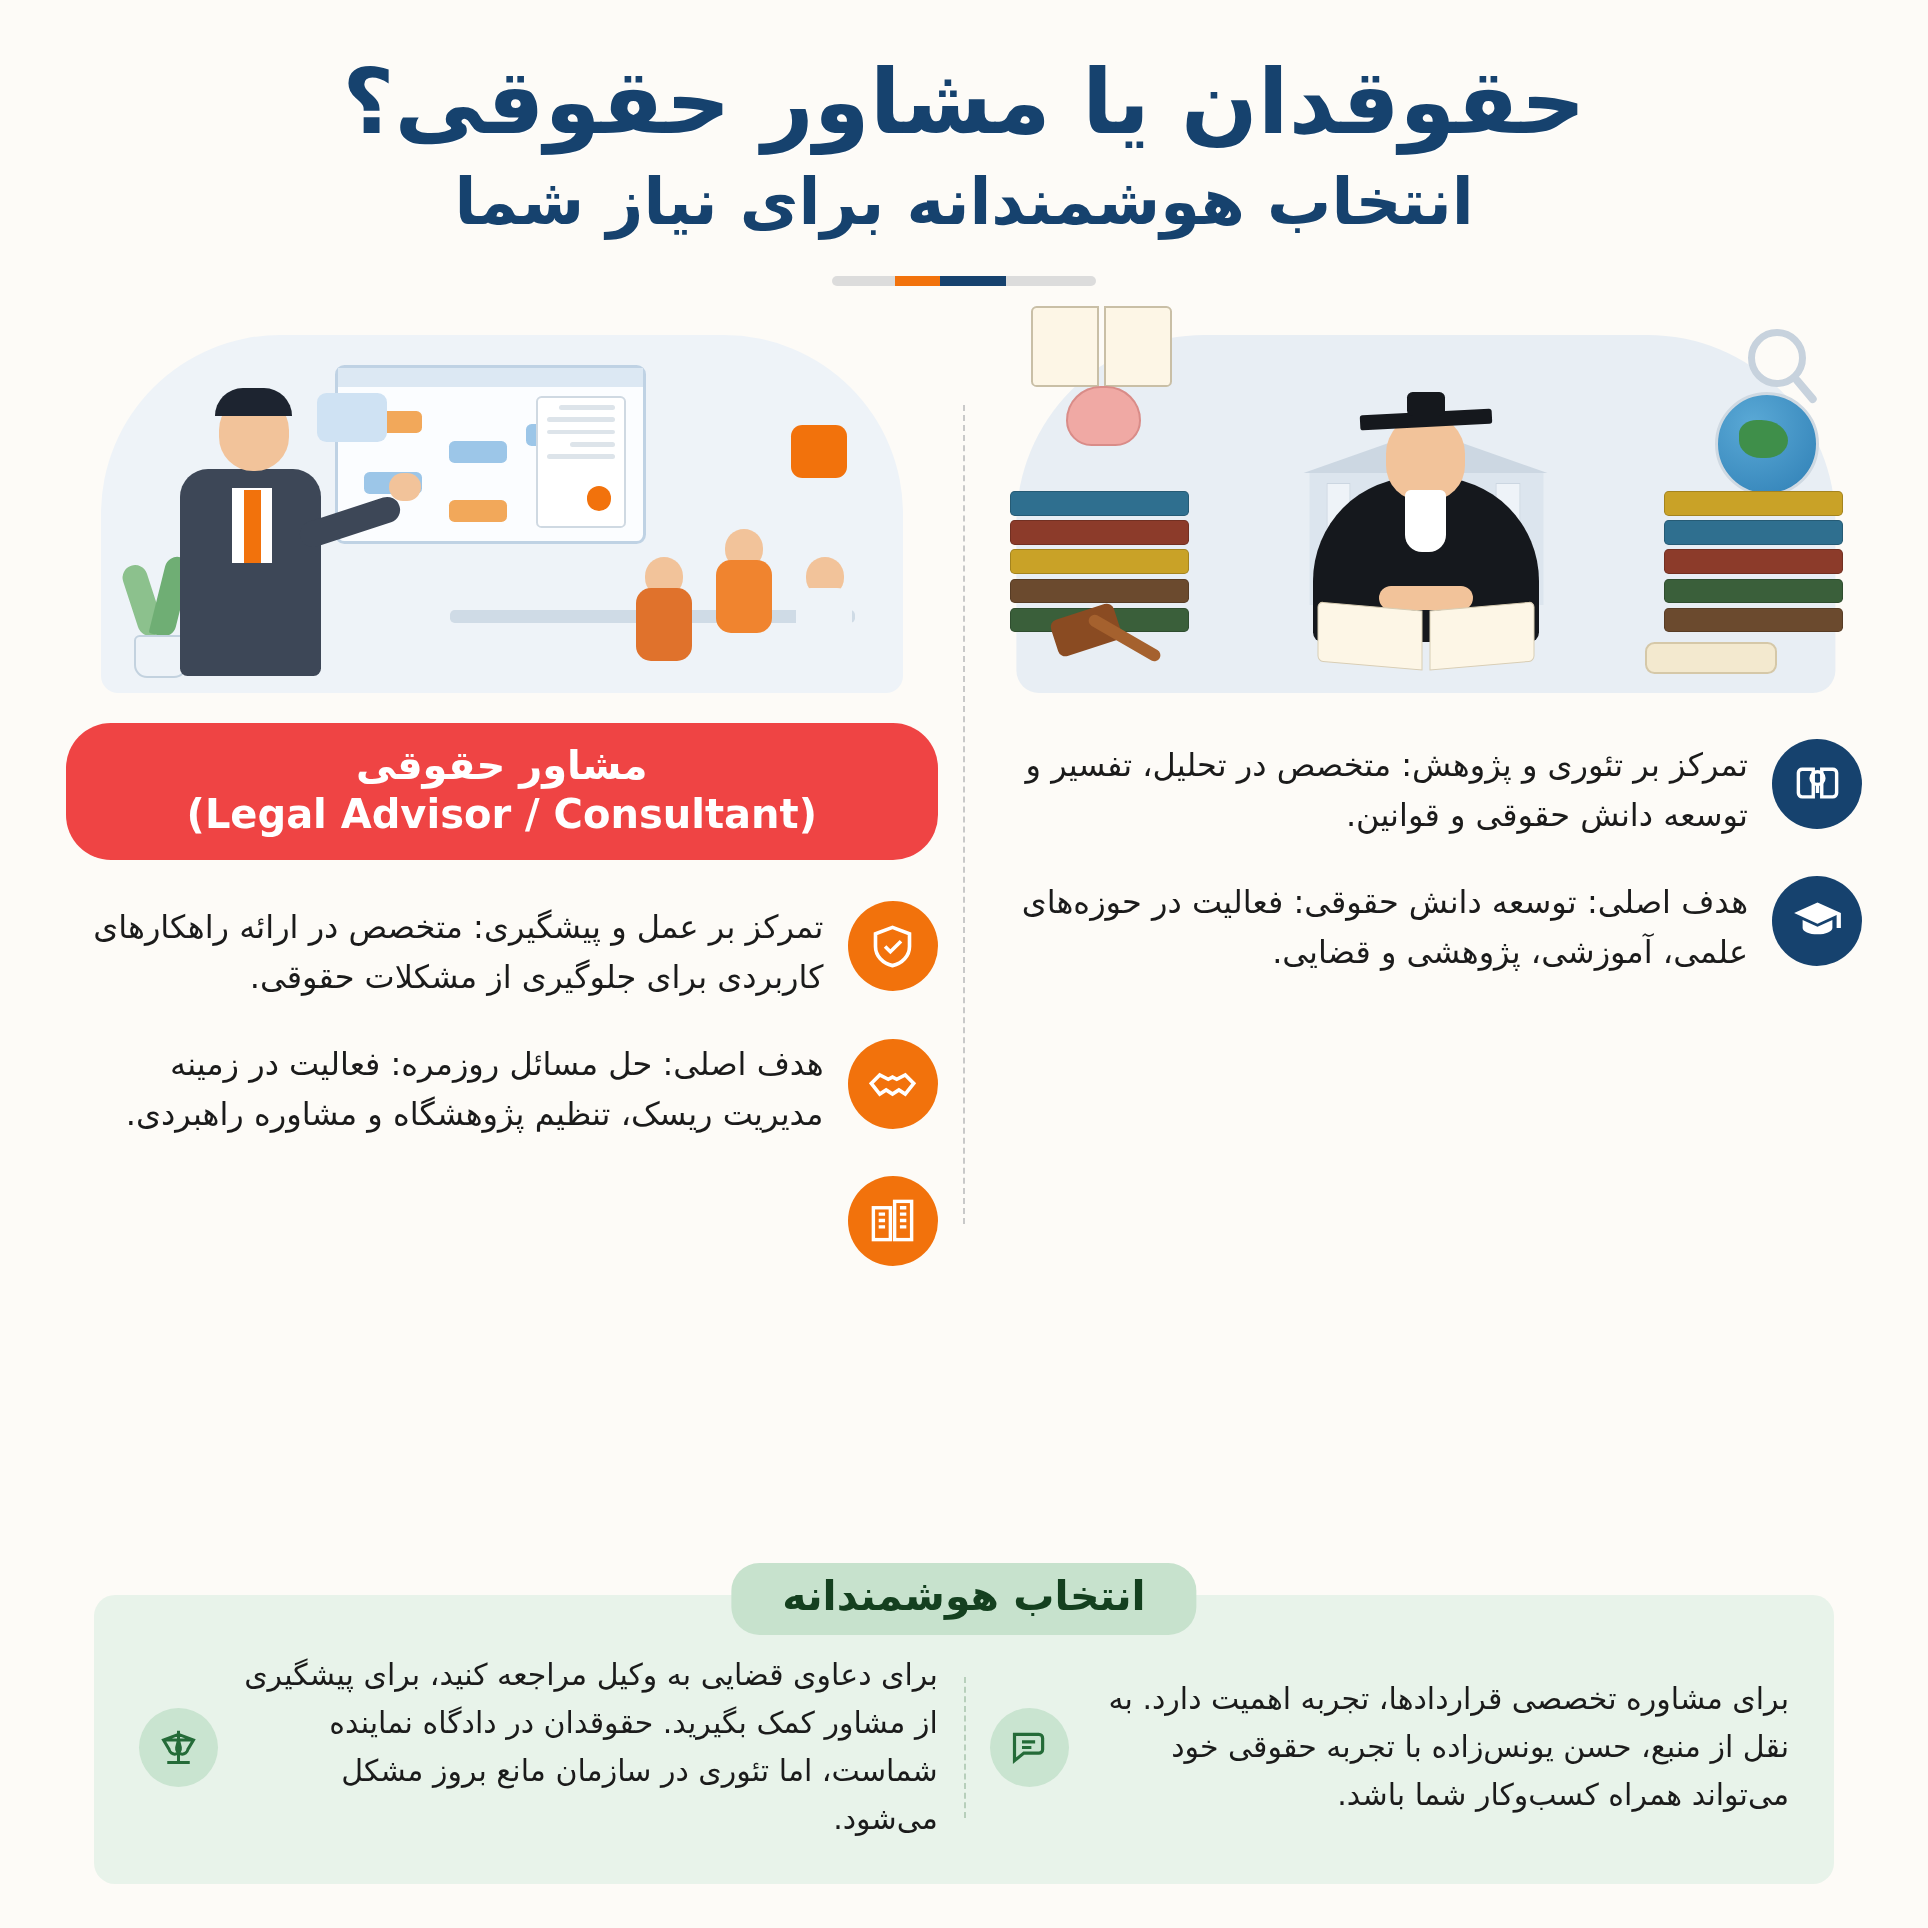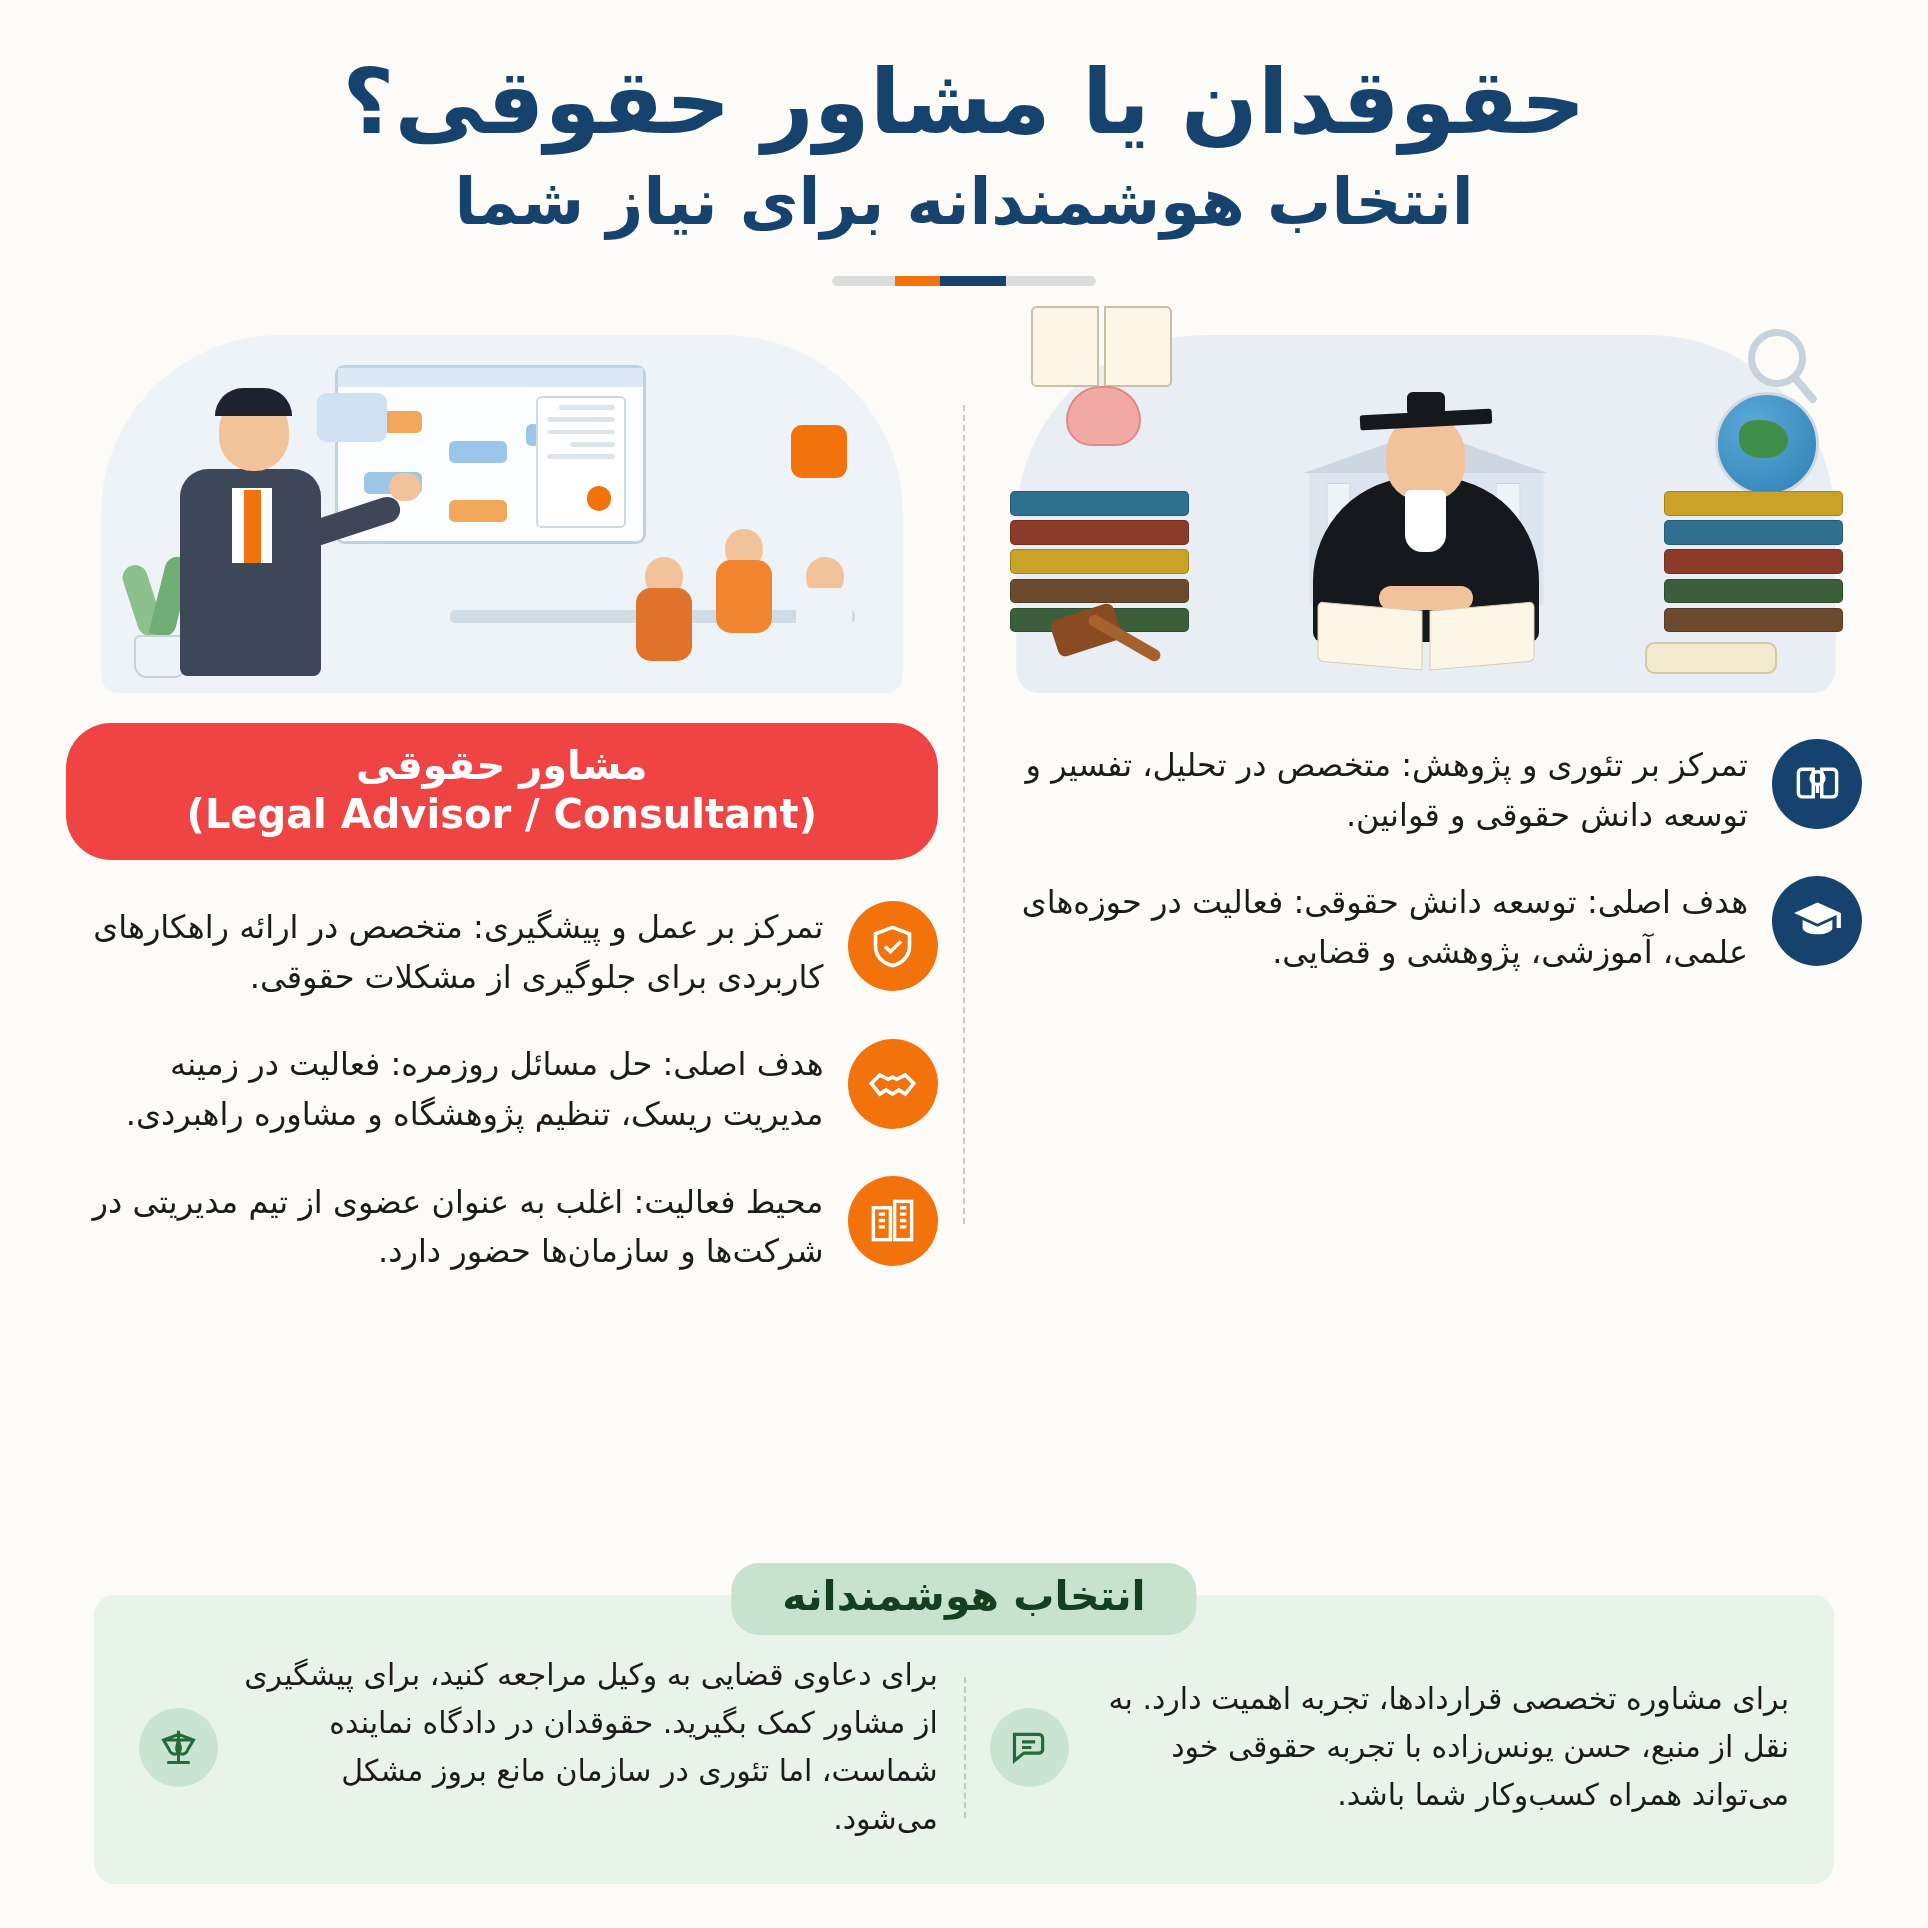--- a/index.html
+++ b/index.html
@@ -343,21 +343,20 @@
           <div class="ftext">هدف اصلی: حل مسائل روزمره: فعالیت در زمینه مدیریت ریسک، تنظیم پژوهشگاه و مشاوره راهبردی.</div>
         </div>
         <div class="feat">
           <div class="fic orange">
             <svg viewBox="0 0 24 24" fill="none" stroke="currentColor" stroke-width="1.6">
               <rect x="3" y="6" width="8" height="15"></rect>
                 <rect x="13" y="3" width="8" height="18"></rect>
               <path d="M5.5 9h3M5.5 12h3M5.5 15h3M15.5 6h3M15.5 9h3M15.5 12h3M15.5 15h3"></path>
             </svg>
           </div>
-          <div class="ftext">محیط فعالیت: اغلب به عنوان عضوی از تیم مدیریتی در شرکت‌ها و سازمان‌ها حضور دارد.</div>
         </div>
       </div>
     </div>
   </div>
 
   <div class="bottom">
     <div class="bottom-title">انتخاب هوشمندانه</div>
     <div class="bottom-inner">
       <div class="bcol">برای مشاوره تخصصی قراردادها، تجربه اهمیت دارد. به نقل از منبع، حسن یونس‌زاده با تجربه حقوقی خود می‌تواند همراه کسب‌وکار شما باشد.</div>
       <div class="bmid">

